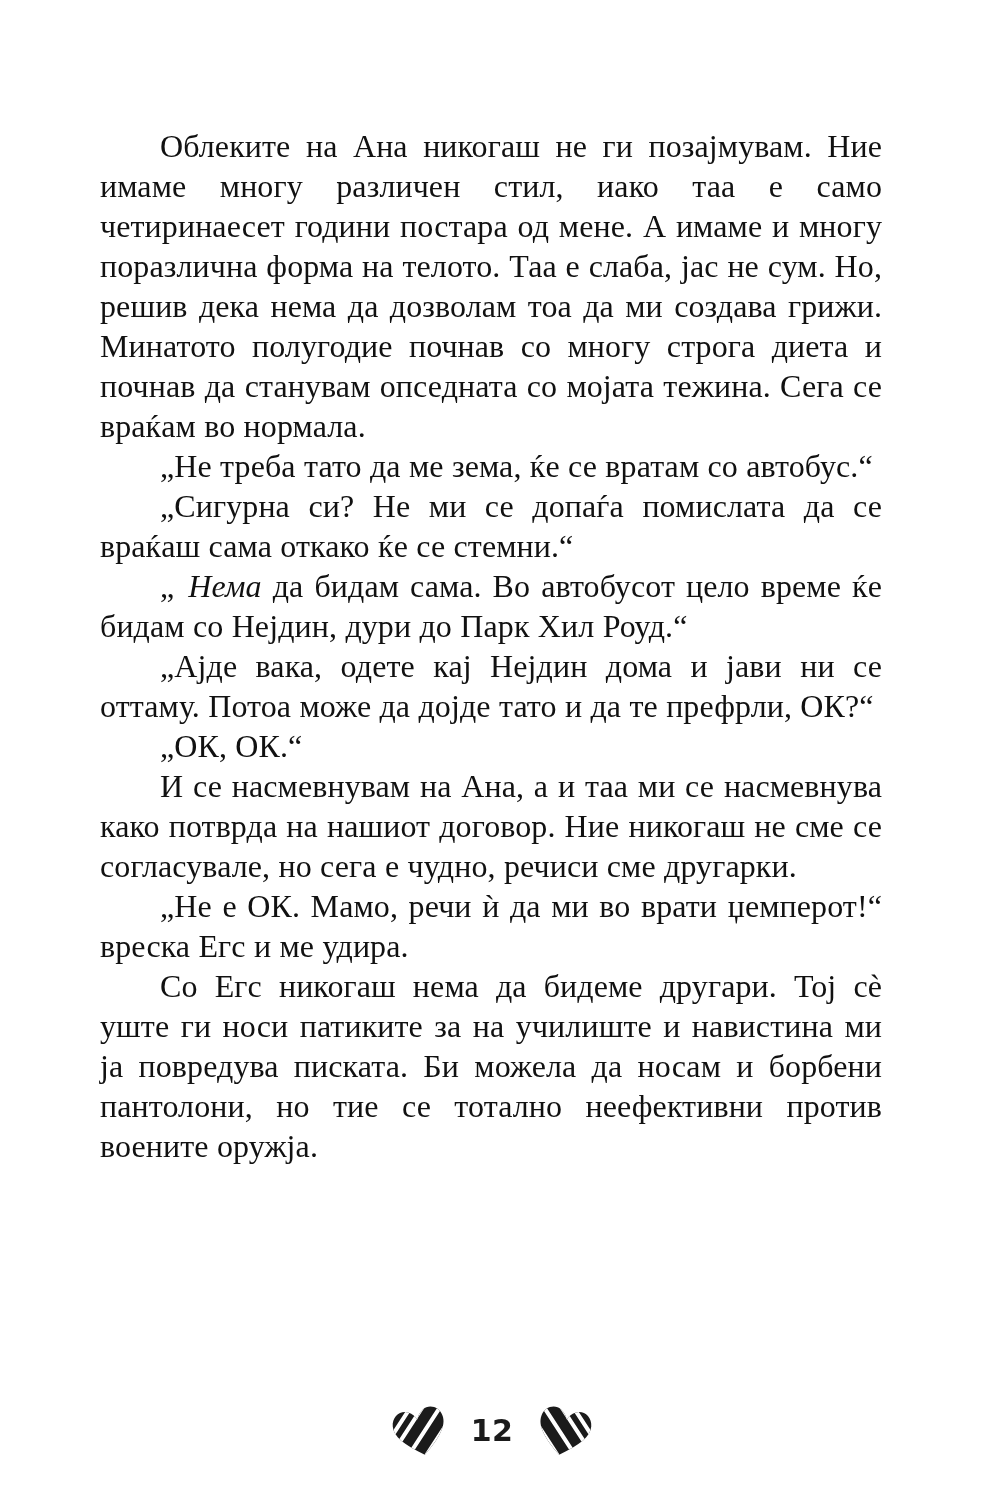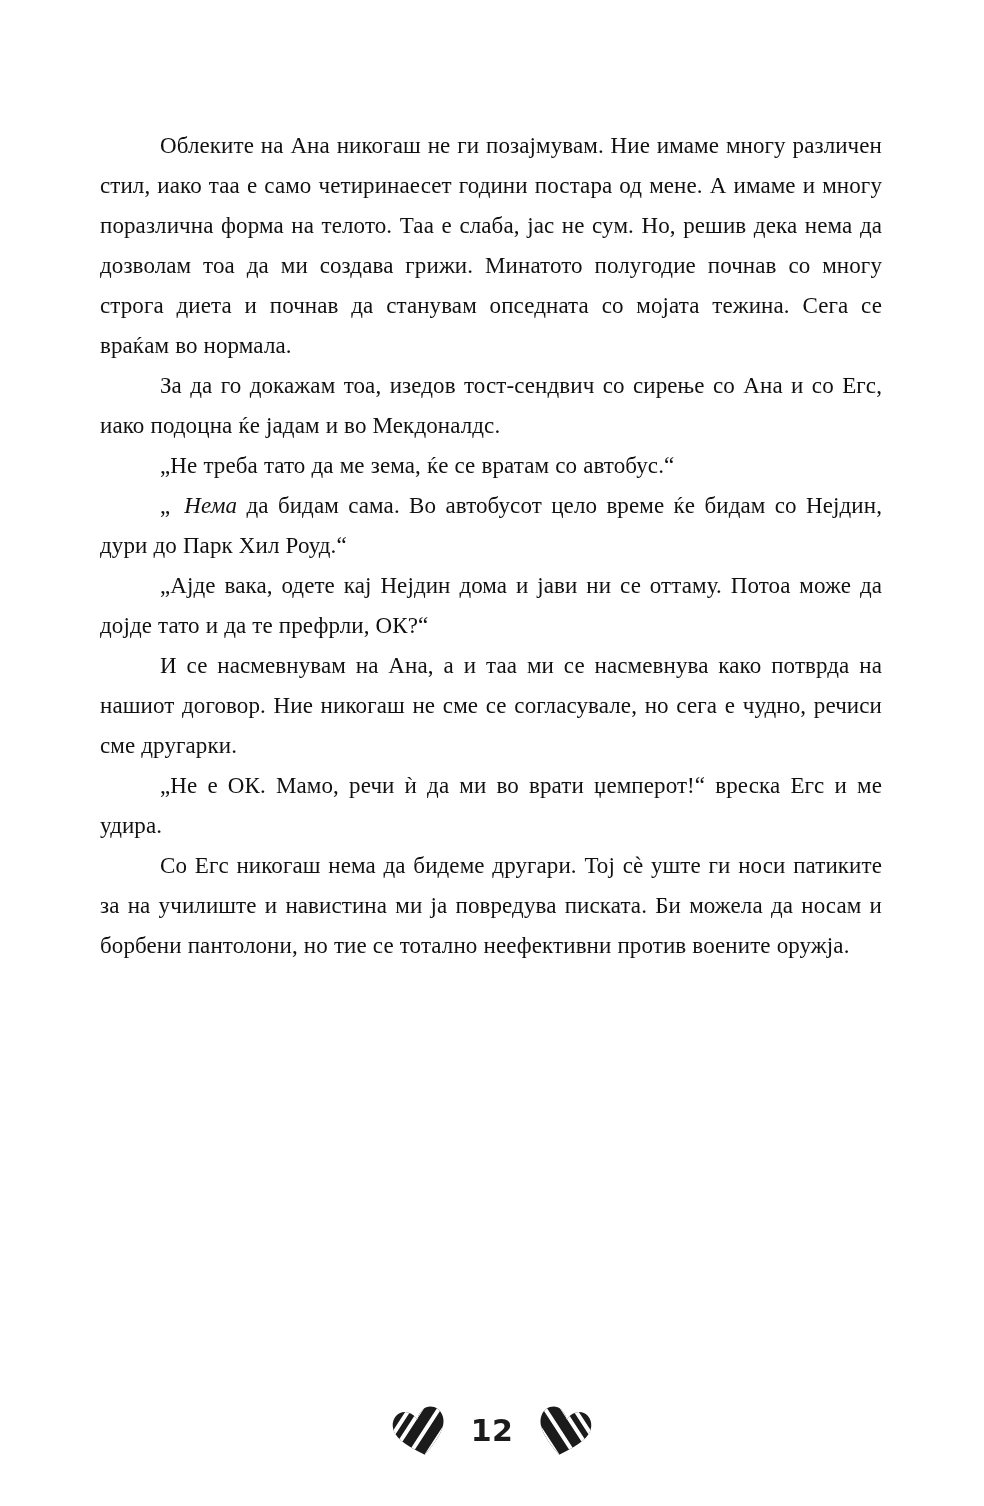--- a/index.html
+++ b/index.html
@@ -27,21 +27,21 @@
   .text-block {
     position: absolute;
     left: 100px;
     top: 126px;
     width: 782px;
   }
 
   p.para {
     margin: 0;
     padding: 0;
-    font-size: 23px;
+    font-size: 32px;
     line-height: 40px;
     text-align: justify;
     text-justify: inter-word;
     text-indent: 60px;
     letter-spacing: 0.1px;
     word-spacing: 0.2px;
     hyphens: none;
   }
 
   p.para em {
@@ -78,26 +78,27 @@
     padding-bottom: 2px;
   }
 </style>
 </head>
 <body>
 
 <div class="page">
 
   <div class="text-block">
     <p class="para">Облеките на Ана никогаш не ги позајмувам. Ние имаме многу различен стил, иако таа е само четиринаесет години постара од мене. А имаме и многу поразлична форма на телото. Таа е слаба, јас не сум. Но, решив дека нема да дозволам тоа да ми создава грижи. Минатото полугодие почнав со многу строга диета и почнав да станувам опседната со мојата тежина. Сега се враќам во нормала.</p>
-    <p class="para">За да го докажам тоа, изедов тост-сендвич со сирење со Ана и со Егс, иако подоцна ќе јадам и во Мекдоналдс.</p>
     <p class="para">„Не треба тато да ме зема, ќе се вратам со автобус.“</p>
+    <p class="para">„Сигурна си? Не ми се допаѓа помислата да се враќаш сама откако ќе се стемни.“</p>
 
     <p class="para"><span>„</span><em>Нема</em><span> да бидам сама. Во автобусот цело време ќе бидам со Нејдин, дури до Парк Хил Роуд.“</span></p>
 
     <p class="para">„Ајде вака, одете кај Нејдин дома и јави ни се оттаму. Потоа може да дојде тато и да те префрли, ОК?“</p>
+    <p class="para">„ОК, ОК.“</p>
     <p class="para">И се насмевнувам на Ана, а и таа ми се насмевнува како потврда на нашиот договор. Ние никогаш не сме се согласувале, но сега е чудно, речиси сме другарки.</p>
     <p class="para">„Не е ОК. Мамо, речи ѝ да ми во врати џемперот!“ вреска Егс и ме удира.</p>
     <p class="para">Со Егс никогаш нема да бидеме другари. Тој сѐ уште ги носи патиките за на училиште и навистина ми ја повредува писката. Би можела да носам и борбени пантолони, но тие се тотално неефективни против воените оружја.</p>
   </div>
 
   <div class="footer">
 
     <svg class="heart-orn" viewBox="0 0 100 100" aria-hidden="true">
       <defs>
         <clipPath id="clipHeartL">

